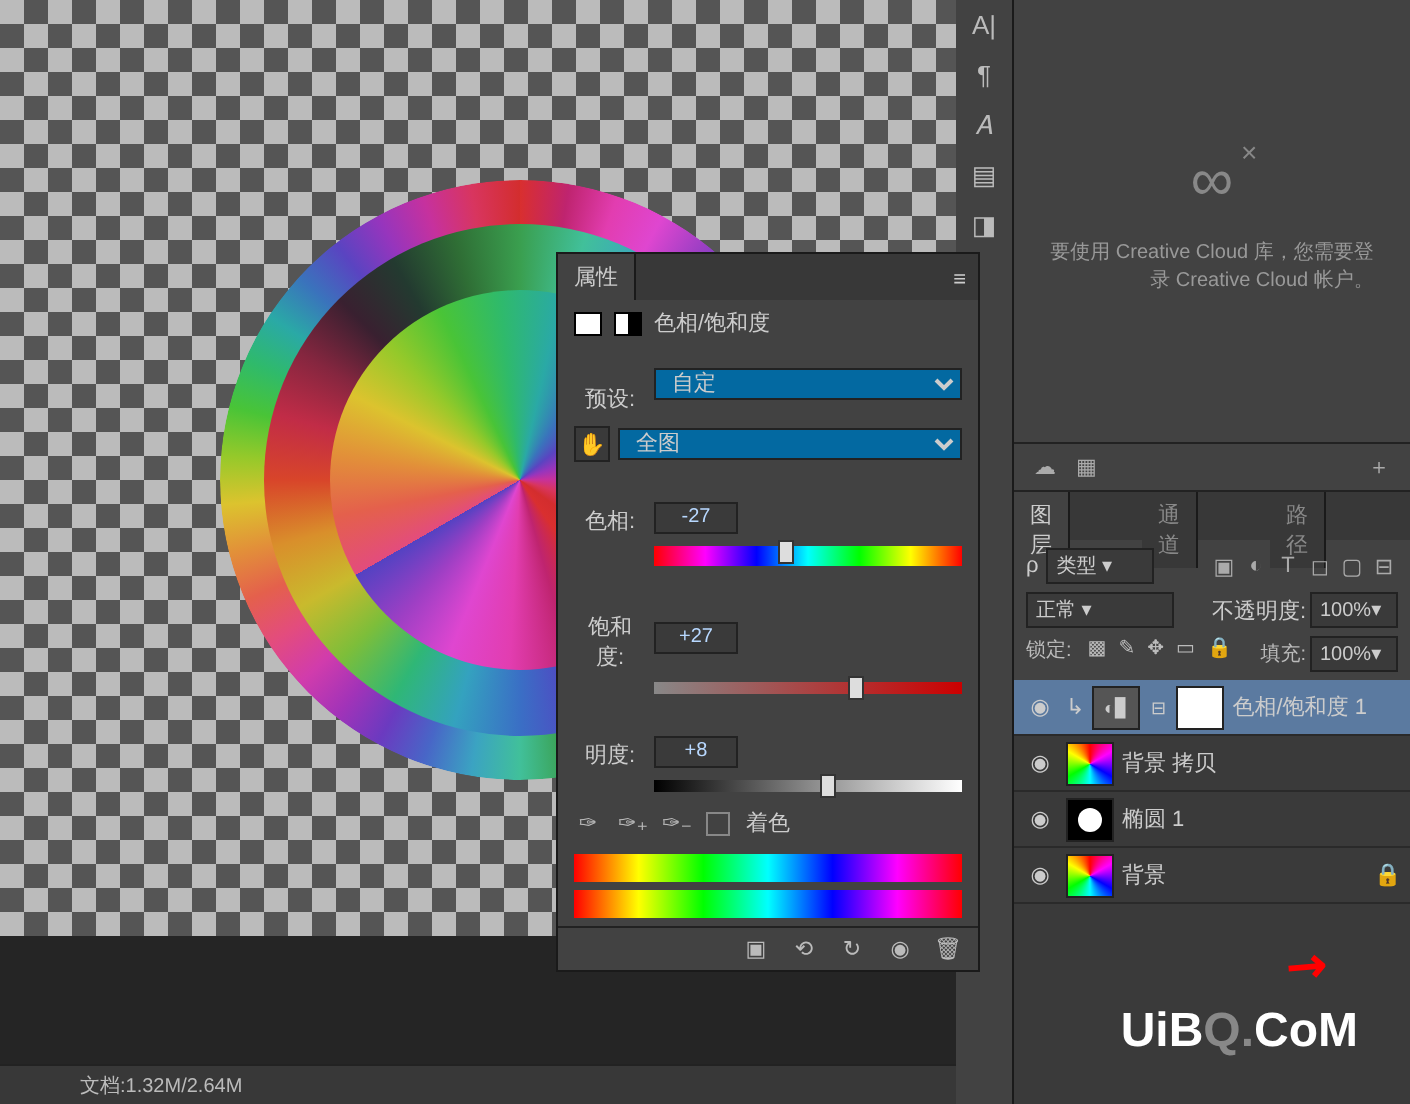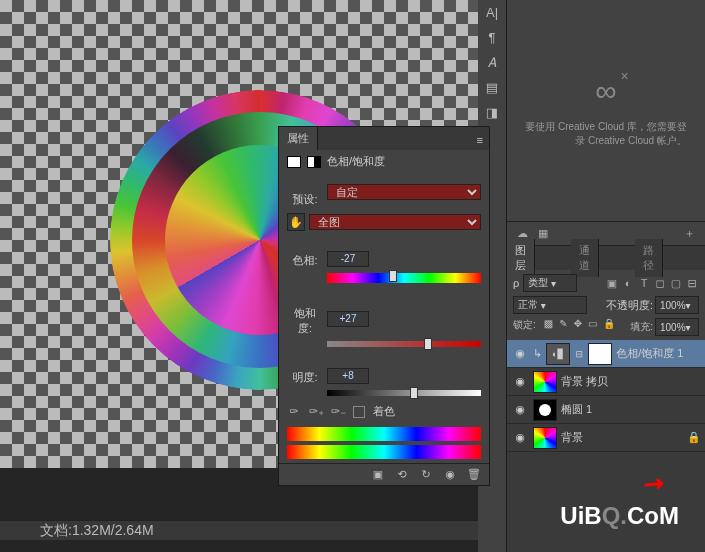--- a/index.html
+++ b/index.html
@@ -33,21 +33,21 @@
   .props { position:absolute; left:278px; top:126px; width:212px; background:#424242; border:1px solid #1a1a1a; z-index:5; color:#ccc; font-size:11px; }
   .props-head { display:flex; background:#383838;align-items:flex-end; }
   .props-tab { padding:4px 8px; background:#424242; border-right:1px solid #1a1a1a; }
   .props-head .flex { flex:1; }
   .props-head .menu { padding:4px 6px; }
   .props-title { display:flex; align-items:center; gap:6px; padding:4px 8px; }
   .props-title .sq { width:14px; height:12px; background:#fff; border:1px solid #000; }
   .props-title .half { width:14px; height:12px; background: linear-gradient(90deg,#fff 50%,#000 50%); border:1px solid #000; }
   .row { display:flex; align-items:center; gap:4px; padding:3px 8px; }
   .label { width:36px; text-align:center;margin-top:16px; }
-  .select { flex:1; background:#7f1d1d; border:1px solid #222; color:#ccc; height:16px; font-size:11px; padding:0 4px; }
+  .select { flex:1; background:#0369a1; border:1px solid #222; color:#ccc; height:16px; font-size:11px; padding:0 4px; }
   .hand { width:18px; height:18px; border:1px solid #222; background:#3a3a3a; display:flex; align-items:center; justify-content:center; }
   .slidewrap { flex:1; display:flex; align-items:center; gap:4px;margin-top:12px; }
   .valbox { width:42px; text-align:center; color:#b8d8ff; border:1px solid #222; background:#3a3a3a; height:16px; line-height:14px; font-size:10px; }
   .hue-bar { height:10px; margin:2px 8px 4px 48px; background: linear-gradient(90deg,red,magenta,blue,cyan,lime,yellow,red); position:relative; }
   .sat-bar { height:6px; margin:2px 8px 4px 48px; background: linear-gradient(90deg,#888,#c00); position:relative; }
   .lig-bar { height:6px; margin:2px 8px 4px 48px; background: linear-gradient(90deg,#000,#888,#fff); position:relative; }
   .thumb { position:absolute; top:-3px; width:8px; height:12px; background:#ddd; border:1px solid #333; }
   .eyerow { display:flex; align-items:center; gap:8px; padding:4px 8px; }
   .hue-strip { height:14px; margin:4px 8px; background: linear-gradient(90deg,red,yellow,lime,cyan,blue,magenta,red); }
   .bottom-icons { display:flex; justify-content:flex-end; gap:10px; padding:4px 8px; border-top:1px solid #222; }
@@ -61,21 +61,21 @@
   .right { width:199px; background:#424242; border-left:1px solid #1a1a1a; display:flex; flex-direction:column; color:#ccc; font-size:11px; }
   .cc { height:222px; border-bottom:1px solid #222; display:flex; flex-direction:column; align-items:center; justify-content:center; gap:12px; color:#888; text-align:center; }
   .cc-icon { font-size:30px; position:relative }
   .cc-icon:before{content:"∞";display:block}
   .cc-icon:after{content:"×";position:absolute;top:-6px;right:-12px;font-size:14px;color:#888}
   .cc-text { font-size:10px; line-height:1.4; color:#999;text-align:right; }
 
   .mid { display:flex; align-items:center; gap:10px; padding:6px 10px; border-bottom:1px solid #222; height:24px; color:#aaa; justify-content:space-between; }
   .mid .left-icons { display:flex; gap:10px; }
 
-  .ltabs { display:flex; background:#383838; height:24px; align-items:center;gap:36px; }
+  .ltabs { display:flex; background:#383838; height:24px; align-items:flex-start;gap:36px; }
   .ltab { padding:4px 8px; background:#424242; border-right:1px solid #1a1a1a; }
   .ltab.inactive { background:#383838; color:#888; }
   .ltabs .flex { flex:1 }
   .ltabs .menu { padding:4px 6px; }
 
   .layer-ctrl { padding:4px 6px; }
   .layer-ctrl .line { display:flex; align-items:center; gap:4px; margin-bottom:4px; }
   .dd { background:#3a3a3a; border:1px solid #222; height:18px; color:#ccc; font-size:10px; padding:0 4px; display:flex; align-items:center; }
   .btnset { display:flex; gap:2px; margin-left:auto; font-size:11px; color:#aaa; }
   .btnset span { width:14px; text-align:center; }
@@ -88,21 +88,21 @@
   .layer.sel { background:#5b7aa0; }
   .eye { width:18px; text-align:center; color:#ccc }
   .layer-thumb { width:24px; height:22px; background:#666; border:1px solid #222; }
   .layer-mask { width:24px; height:22px; background:#fff; border:1px solid #222; }
   .layer-mask.black { background:#000; }
   .layer-mask.black:before{content:"";display:block;width:12px;height:12px;border-radius:50%;background:#fff;margin:4px auto;}
   .layer-adj-thumb { width:24px; height:22px; border:1px solid #222; background:#555; position:relative; display:flex; align-items:center; justify-content:center; color:#ccc; font-size:9px; }
   .link { width:10px; text-align:center; color:#ccc; font-size:9px }
   .rainbow-thumb{background:conic-gradient(red,magenta,blue,cyan,lime,yellow,red);}
 
-  .status { position:absolute; left:0; bottom:12px; width:478px; height:20px; background:#383838; display:flex; align-items:center; padding:0 40px; font-size:14px; color:#bbb; border-top:1px solid #222 }
+  .status { position:absolute; left:0; bottom:0; width:478px; height:20px; background:#383838; display:flex; align-items:center; padding:0 40px; font-size:10px; color:#bbb; border-top:1px solid #222 }
   .watermark { position:absolute; right:26px; bottom:22px; color:#fff; font-size:24px; font-weight:bold; font-family:Arial; z-index:20; }
   .watermark .b{color:#888}
   .red-arrow2 { position:absolute; right:42px; bottom:54px; color:#f00; font-size:24px; transform:rotate(-50deg); font-weight:bold; z-index:10 }
 </style>
 </head>
 <body>
 
 <div class="app">
   <div class="canvas-area">
     <div class="checker"></div>

